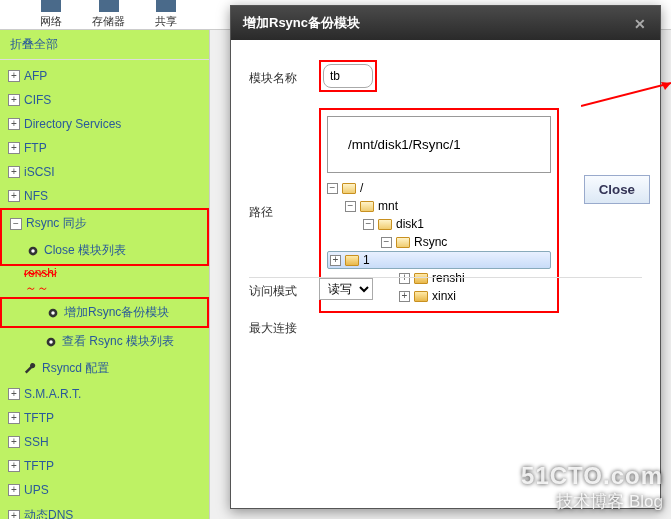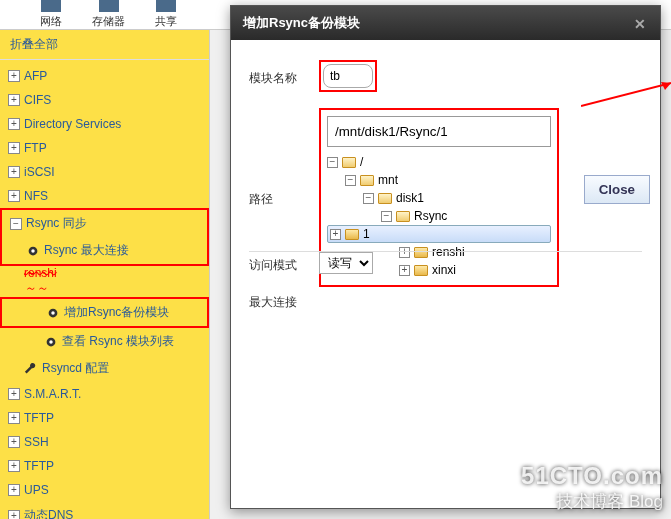--- a/index.html
+++ b/index.html
@@ -4,21 +4,21 @@
 <style>
 * { box-sizing: border-box; margin: 0; padding: 0; }
 body { font-family: Arial, "Microsoft YaHei", sans-serif; font-size: 12px; background: #f0f0f0; width: 671px; height: 519px; overflow: hidden; position: relative; }
 
 
 .toolbar { height: 30px; background: #fff; border-bottom: 1px solid #ccc; display: flex; align-items: flex-end; gap: 30px; padding-left: 40px; }
 .toolbar-item { text-align: center; font-size: 11px; color: #333; cursor: pointer; }
 .toolbar-icon { width: 20px; height: 14px; margin: 0 auto 2px; background: #4a6a8a; }
 
 
-.left-panel { position: absolute; left: 0; top: 30px; width: 210px; bottom: 0; background: #fde047; border-right: 1px solid #ccc; }
+.left-panel { position: absolute; left: 0; top: 30px; width: 210px; bottom: 0; background: #bef264; border-right: 1px solid #ccc; }
 .collapse-all { padding: 6px 10px; color: #2a5a9a; cursor: pointer; border-bottom: 1px solid #ddd; }
 .tree { padding: 4px 0; }
 .tree-item { padding: 5px 8px; cursor: pointer; display: flex; align-items: center; gap: 4px; }
 .expander { width: 12px; height: 12px; border: 1px solid #888; display: inline-flex; align-items: center; justify-content: center; font-size: 10px; line-height: 1; background: #fff; color: #555; }
 .indent1 { padding-left: 24px; }
 .indent2 { padding-left: 44px; }
 .link-text { color: #2a5a9a; }
 .redbox1 { border: 2px solid red; }
 .strike { color: red; text-decoration: line-through red wavy; padding-left: 24px; }
 .scribble { color: red; font-style: italic; padding-left: 24px; }
@@ -38,21 +38,21 @@
 .text-input { border: 1px solid #aaa; padding: 4px 6px; font-size: 12px; width: 230px; }
 .text-input.short { width: 230px; border-radius: 8px; }
 .red-frame { border: 2px solid red; padding: 2px; display: inline-block; }
 
 .arrow { position: absolute; left: 350px; top: 38px; width: 100px; height: 30px; }
 .arrow svg line { stroke: red; stroke-width: 2; }
 .arrow svg polygon { fill: red; }
 
 
 .path-section { border: 2px solid red; padding: 6px; width: 240px; }
-.path-input { width: 100%; border: 1px solid #999; padding: 7px; margin-bottom: 6px; }
+.path-input { width: 100%; border: 1px solid #999; padding: 20px; margin-bottom: 6px; }
 .ptree { font-size: 12px; }
 .prow { display: flex; align-items: center; gap: 4px; padding: 2px 0; }
 .pbox { width: 11px; height: 11px; border: 1px solid #888; display: inline-flex; align-items: center; justify-content: center; font-size: 10px; line-height: 1; background: #fff; color: #555; cursor: pointer; }
 .folder { width: 14px; height: 11px; background: linear-gradient(#ffe9a8,#e8b84a); border: 1px solid #c89020; border-radius: 1px; display: inline-block; }
 .folder.open { background: linear-gradient(#fff3c8,#f0cc70); }
 .prow.sel { background: linear-gradient(#e8f0ff,#c8dcf8); border: 1px solid #8ab; border-radius: 2px; padding: 1px 2px; }
 .pi1 { padding-left: 18px; } .pi2 { padding-left: 36px; } .pi3 { padding-left: 54px; } .pi4 { padding-left: 72px; }
 
 .close-btn { position: absolute; right: 10px; top: 135px; border: 1px solid #9ac; background: linear-gradient(#f8fbff,#dce8f5); padding: 6px 14px; border-radius: 0; color: #335; font-weight: bold; cursor: pointer; }
 
@@ -105,21 +105,21 @@
           <span class="expander">−</span>
           <span class="link-text">Rsync 同步</span>
         </div>
       <div class="tree-item indent1">
         <span class="gear">
             <svg viewBox="0 0 16 16">
               <circle cx="8" cy="8" r="5" fill="#333"></circle>
               <circle cx="8" cy="8" r="2" fill="#fff"></circle>
             </svg>
           </span>
-        <span class="link-text">Rsync 最大连接</span>
+        <span class="link-text">Close 模块列表</span>
       </div>
     </div>
     <div class="strike">renshi</div>
     <div class="scribble">～～</div>
 
     <div class="tree-item indent2 redbox1">
       <span class="gear">
           <svg viewBox="0 0 16 16">
             <circle cx="8" cy="8" r="5" fill="#333"></circle>
             <circle cx="8" cy="8" r="2" fill="#fff"></circle>

